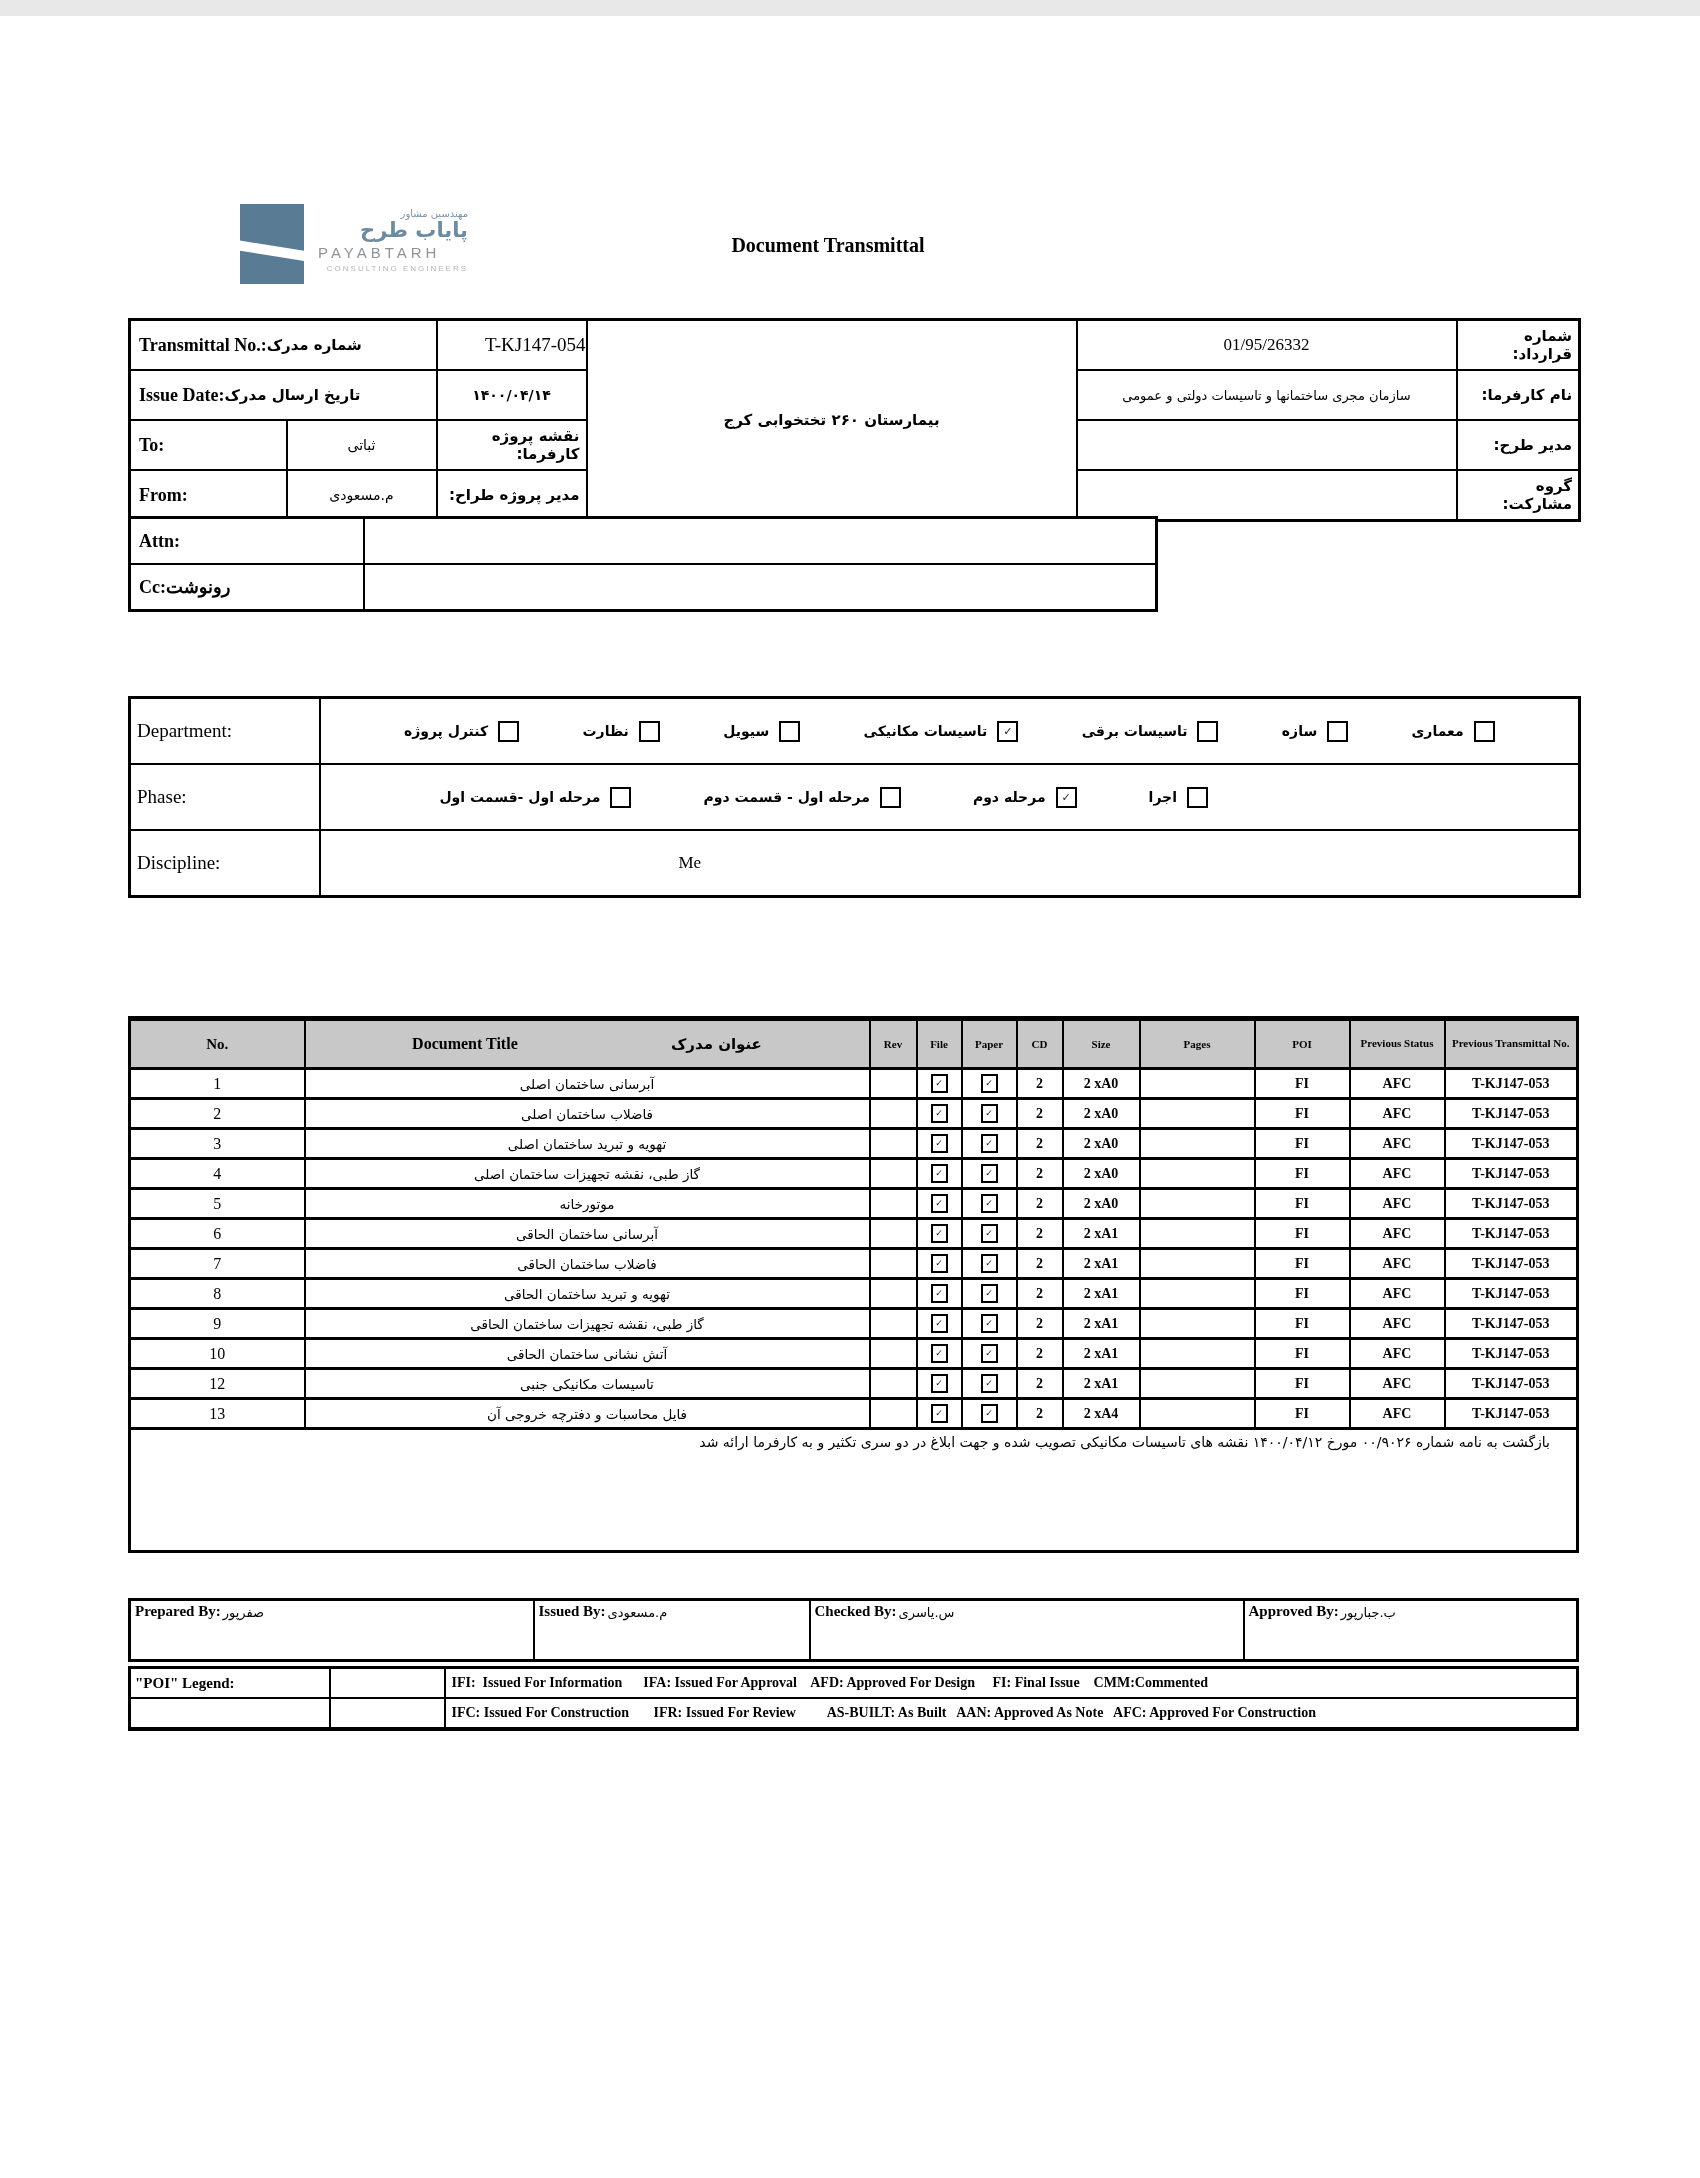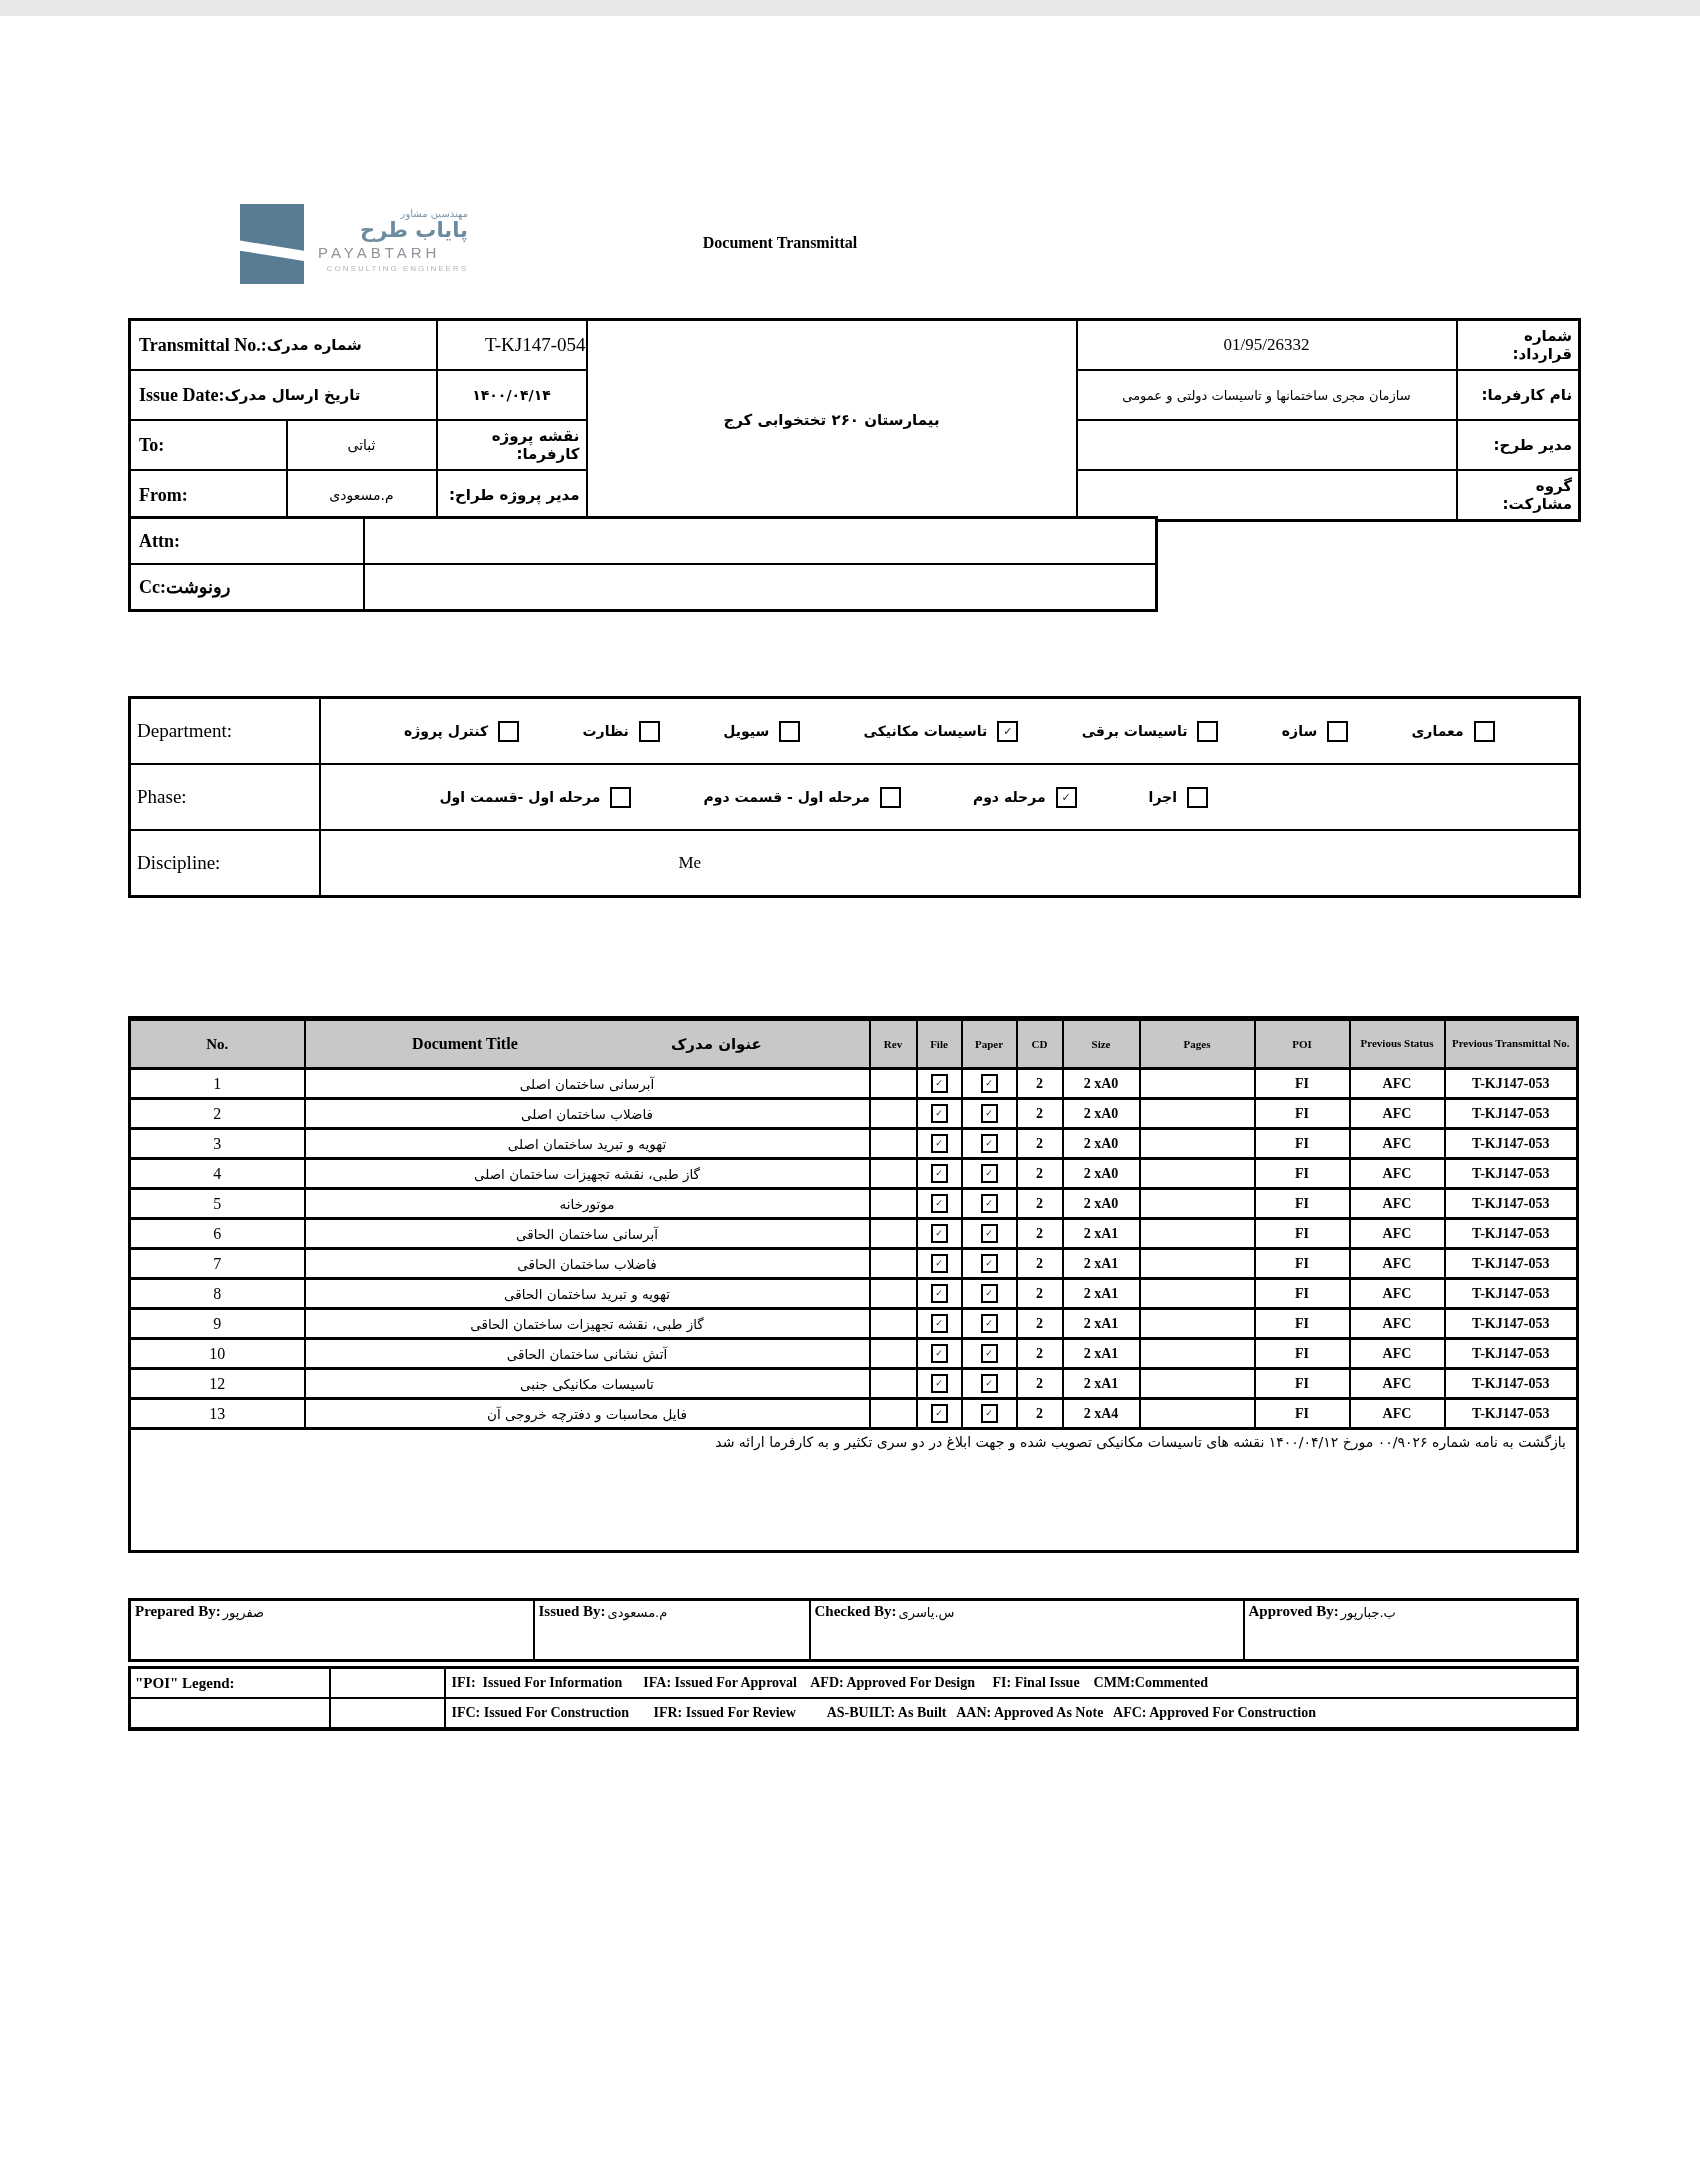--- a/index.html
+++ b/index.html
@@ -8,21 +8,21 @@
 
   
   .brand{position:absolute;top:188px;left:240px;display:flex;gap:14px;align-items:flex-start;}
   .logo-mark{position:relative;width:64px;height:80px;background:#5a7b94;overflow:hidden;}
   .logo-stripe{position:absolute;top:52%;left:-12%;width:130%;height:13%;background:#fff;transform:rotate(9deg);}
   .brand-text{padding-top:4px;}
   .brand-fa-small{font-family:"DejaVu Sans",sans-serif;direction:rtl;font-size:10px;color:#7d95a8;text-align:right;width:150px;}
   .brand-fa-big{font-family:"DejaVu Sans",sans-serif;direction:rtl;font-size:21px;font-weight:bold;color:#6b8ba0;text-align:right;width:150px;line-height:1.1;}
   .brand-en{font-size:15px;letter-spacing:4px;color:#8f9499;font-family:"Liberation Sans",sans-serif;margin-top:2px;}
   .brand-sub{font-size:8px;letter-spacing:2px;color:#b2b6ba;font-family:"Liberation Sans",sans-serif;text-align:right;margin-top:3px;}
-  .doc-title{position:absolute;top:218px;left:620px;width:320px;text-align:center;font-size:16px;font-weight:bold;}
+  .doc-title{position:absolute;top:218px;left:668px;width:320px;text-align:center;font-size:20px;font-weight:bold;}
 
   
   table{border-collapse:collapse;table-layout:fixed;position:absolute;background:#fff;}
   td{border:2px solid #000;padding:0;overflow:hidden;}
   table.outer{border:3px solid #000;}
 
   
   #info-table{top:302px;left:128px;width:1450px;}
   #info-table td{height:48px;}
   .cell-flex{display:flex;align-items:center;}
@@ -62,21 +62,21 @@
   .h-title-en{font-size:16px;font-weight:bold;}
   .h-title-fa{font-family:"DejaVu Sans",sans-serif;direction:rtl;font-size:15px;font-weight:bold;}
   .h-small{font-size:11px;}
   .h-prev{font-size:11px;line-height:1.25;}
   .c-no{text-align:center;font-size:16px;}
   .c-title{font-family:"DejaVu Sans",sans-serif;direction:rtl;text-align:center;font-size:13.5px;}
   .c-check{text-align:center;vertical-align:middle;}
   .c-check .cbx{width:13px;height:15px;border-width:2px;font-size:9px;margin:0 auto;display:flex;}
   .c-bold{text-align:center;font-weight:bold;font-size:14px;}
   .c-note{height:120px !important;vertical-align:top;}
-  .note-text{font-family:"DejaVu Sans",sans-serif;direction:rtl;text-align:right;font-size:14px;padding:4px 10px;}
+  .note-text{font-family:"DejaVu Sans",sans-serif;direction:rtl;text-align:right;font-size:14px;padding:4px 26px;}
 
   
   #sig-table{top:1582px;left:128px;width:1448px;}
   #sig-table td{height:58px;vertical-align:top;}
   .sig-cell{display:flex;align-items:flex-start;padding:2px 4px;gap:2px;}
   .sig-label{font-size:15px;font-weight:bold;white-space:nowrap;}
   .sig-value{font-family:"DejaVu Sans",sans-serif;direction:rtl;font-size:13px;padding-top:2px;}
 
   
   #legend-table{top:1650px;left:128px;width:1448px;border-bottom:4px solid #000;}

